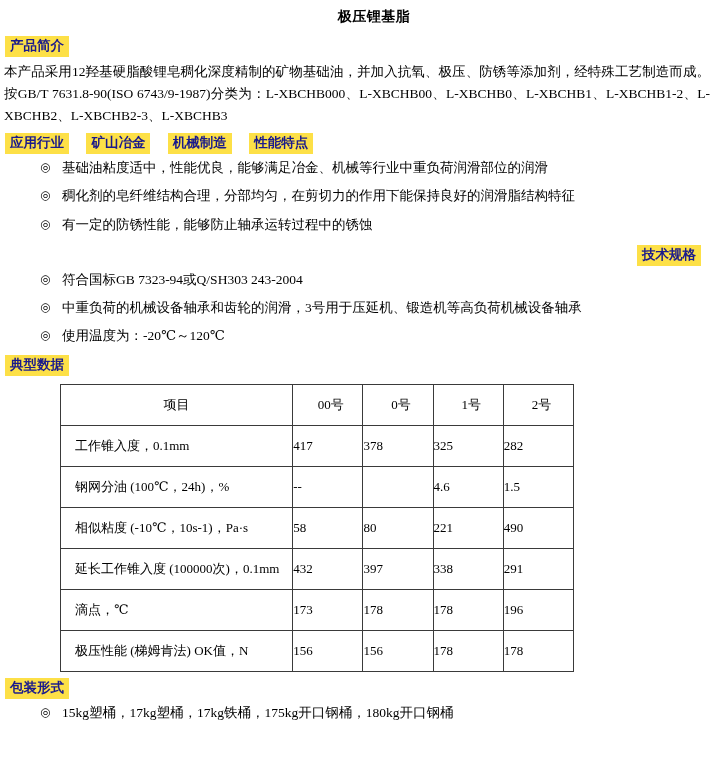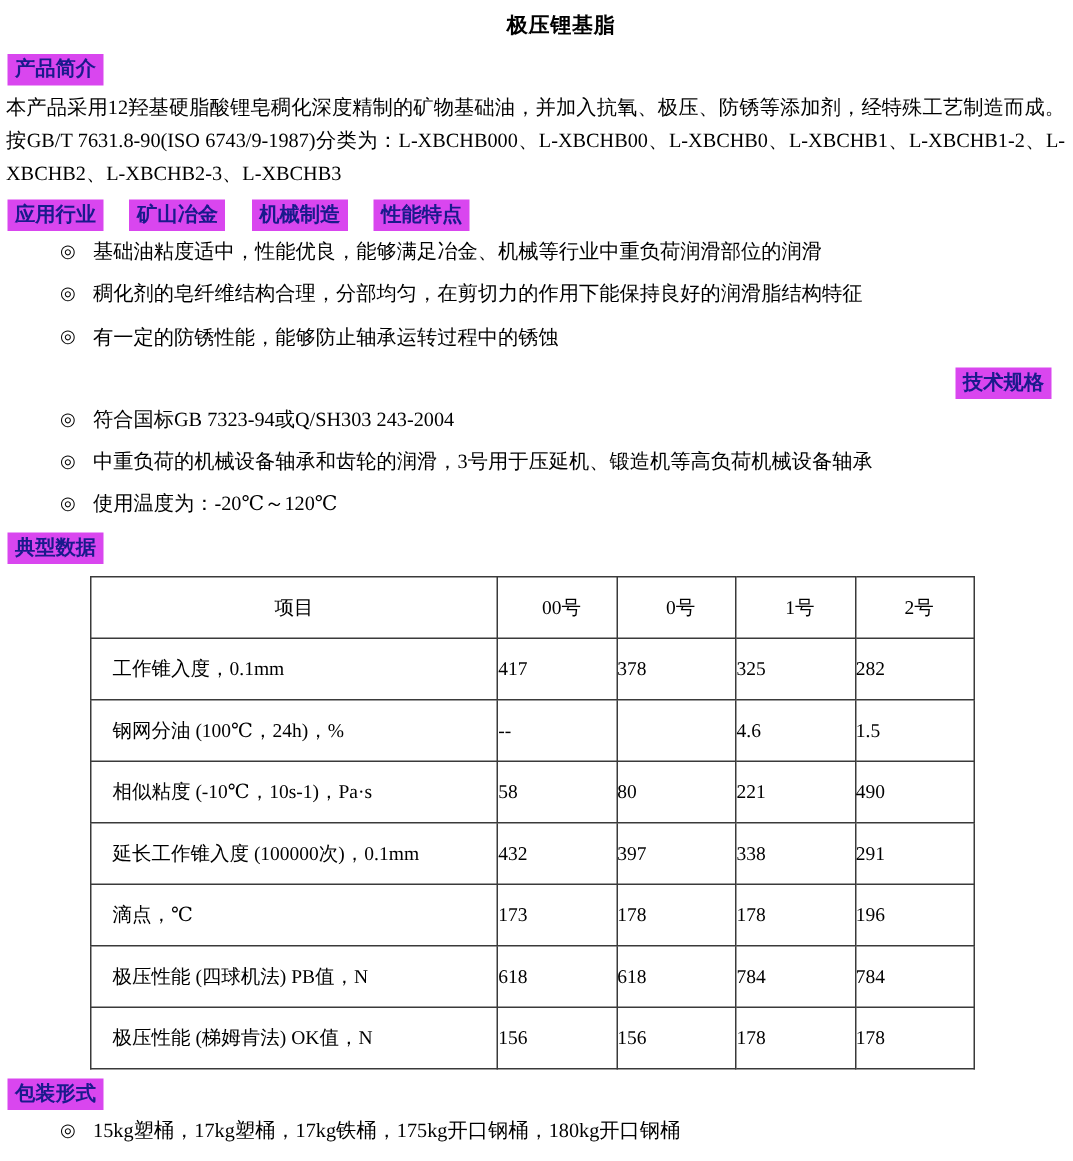--- a/index.html
+++ b/index.html
@@ -25,21 +25,21 @@
   .doc-title {
     text-align: center;
     font-weight: bold;
     font-size: 14px;
     margin: 8px 0 10px 0;
     letter-spacing: 0.5px;
     padding-left: 33px;
   }
   .section-head {
     display: inline-block;
-    background: #d946ef;
+    background: #fde047;
     color: #1a1a8c;
     font-weight: bold;
     font-size: 13.5px;
     padding: 1px 5px 2px 5px;
     margin: 0;
     line-height: 1.35;
   }
   .head-row {
     margin: 6px 0 4px 5px;
   }
@@ -70,21 +70,21 @@
     top: 0;
     color: #000;
     font-size: 12px;
   }
   .spec-list li {
     margin-bottom: 6px;
   }
   table.data {
     border-collapse: collapse;
     margin: 8px 0 0 60px;
-    width: 590px;
+    width: 514px;
     font-size: 13px;
   }
   table.data td, table.data th {
     border: 1px solid #3a3a3a;
     padding: 9px 6px;
     font-weight: normal;
     vertical-align: middle;
     height: 22px;
   }
   table.data td.item {
@@ -219,27 +219,20 @@
         <td class="num">291</td>
       </tr>
       <tr>
         <td class="item">滴点，℃</td>
         <td class="num">173</td>
         <td class="num">178</td>
         <td class="num">178</td>
         <td class="num">196</td>
       </tr>
       <tr>
-        <td class="item">极压性能 (四球机法) PB值，N</td>
-        <td class="num">618</td>
-        <td class="num">618</td>
-        <td class="num">784</td>
-        <td class="num">784</td>
-      </tr>
-      <tr>
         <td class="item">极压性能 (梯姆肯法) OK值，N</td>
         <td class="num">156</td>
         <td class="num">156</td>
         <td class="num">178</td>
         <td class="num">178</td>
       </tr>
     </tbody>
   </table>
 
   <div class="head-row">

